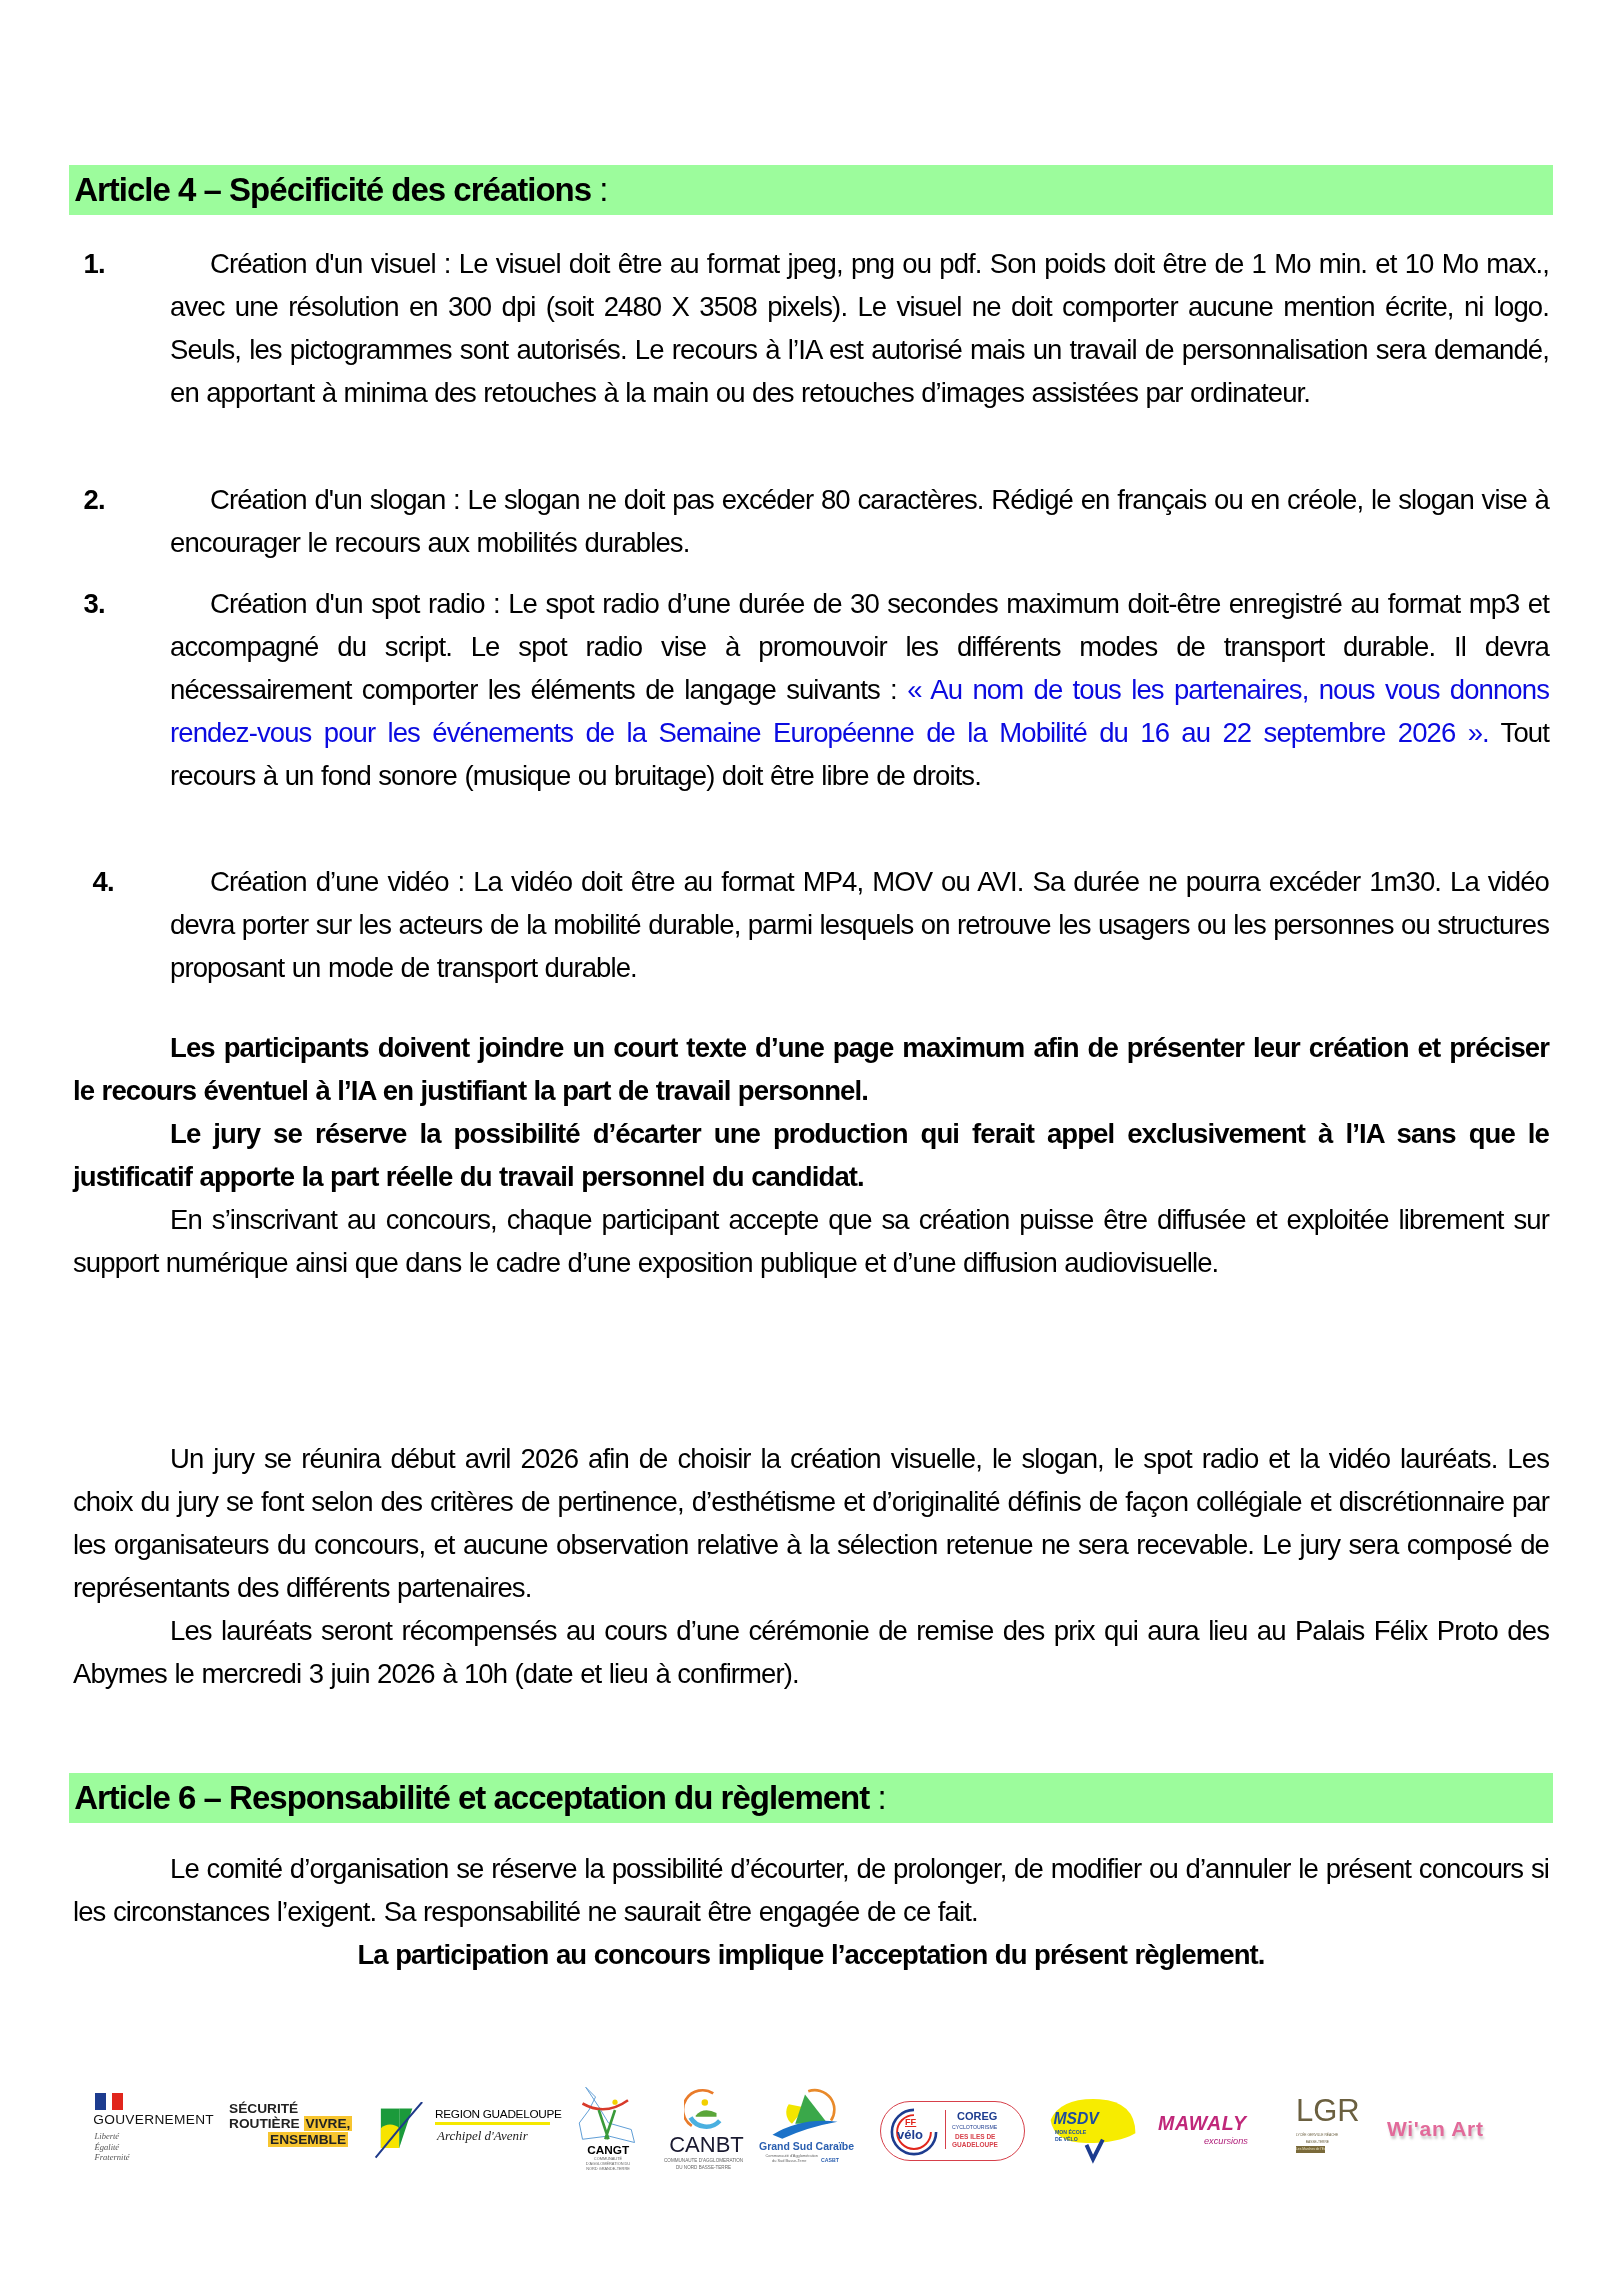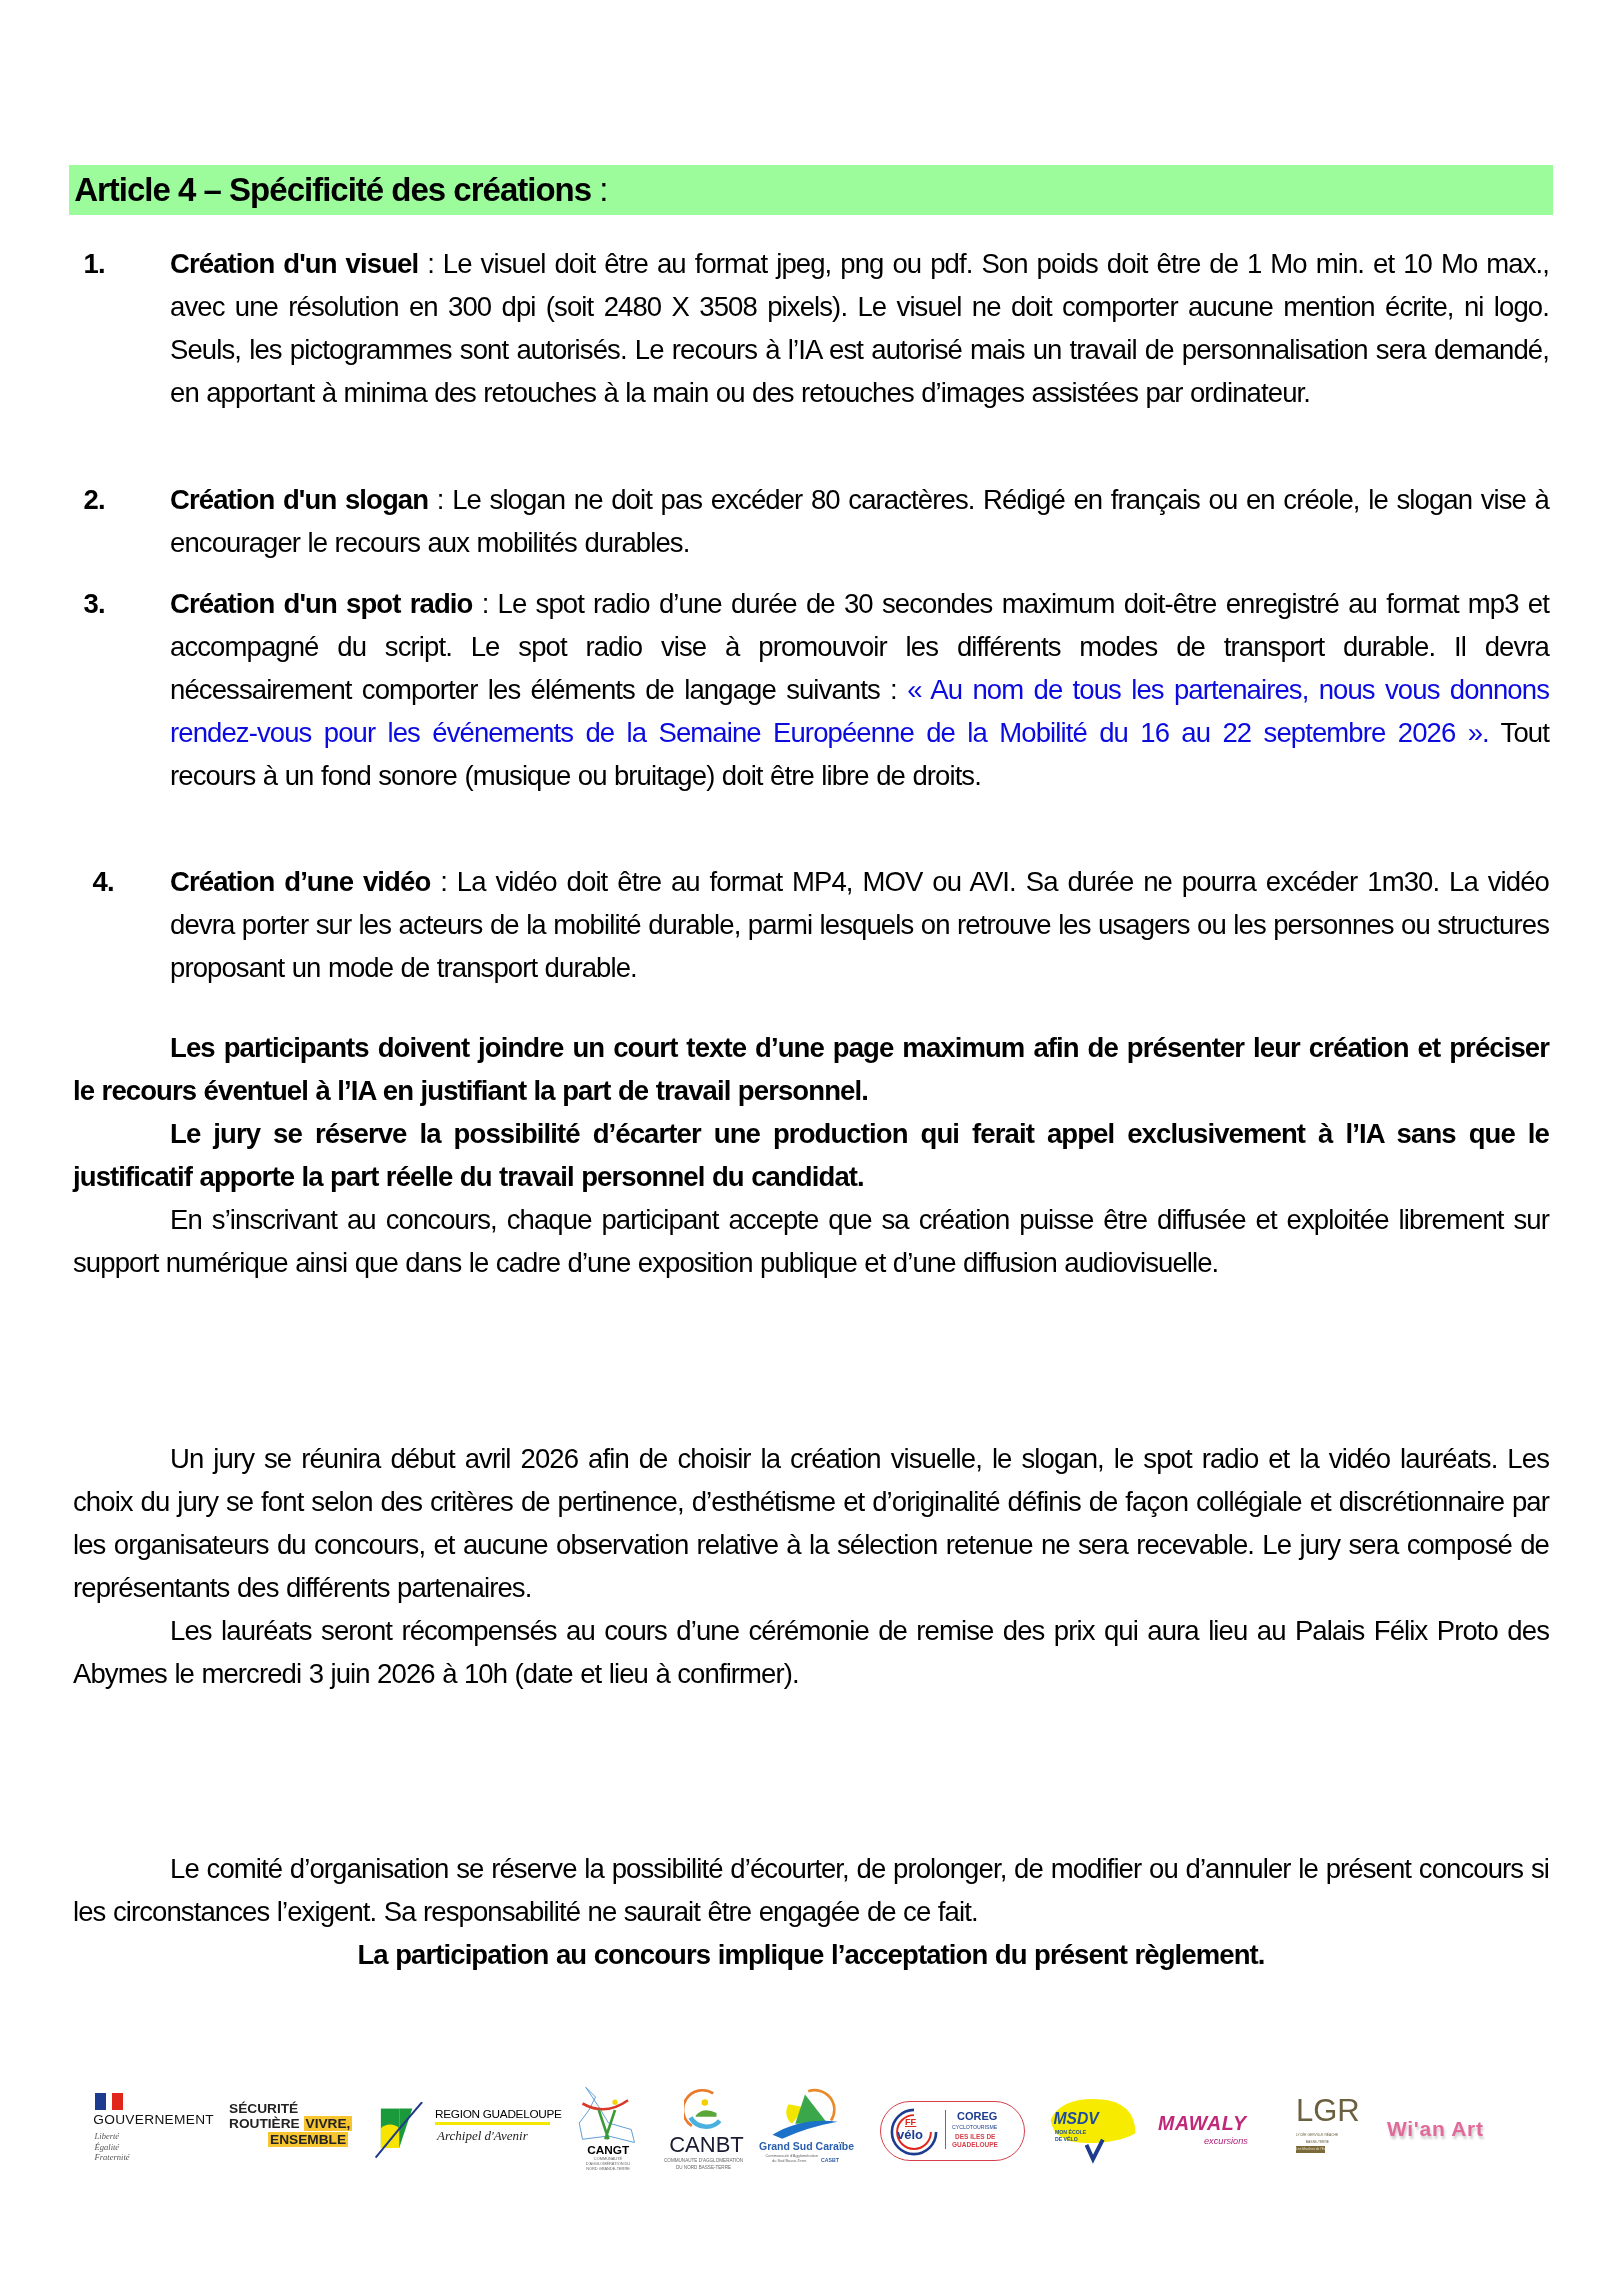--- a/index.html
+++ b/index.html
@@ -6,21 +6,21 @@
   body { width:1623px; height:2295px; position:relative; overflow:hidden;
          font-family:"Liberation Sans", sans-serif; color:#000; }
   .page { position:absolute; left:0; top:0; width:1623px; height:2295px; }
   .bar { position:absolute; left:69px; width:1484px; height:50px; background:#9cfc9c; }
   .bar-title { position:absolute; left:5.2px; top:5.2px; font-size:33px; line-height:39px; white-space:nowrap; letter-spacing:-1px; }
   .bar-title b { font-weight:bold; }
   .block { position:absolute; left:73px; width:1476px; font-size:27.5px; line-height:43px; text-align:justify; letter-spacing:-0.9px; word-spacing:0.7px; }
   .item { position:absolute; left:0; width:1476px; }
   .item .num { position:absolute; top:0; font-weight:bold; }
   .item .txt { margin-left:97px; text-align:justify; }
-  .item .txt b { font-weight:bold; }
+  .item .txt b { font-weight:normal;margin-left:40px; }
   .blue { color:#0b0be0; }
   .para { text-indent:97px; text-align:justify; }
   .para.bold { font-weight:bold; }
   .centered { text-align:center; font-weight:bold; }
   .logos { position:absolute; left:0; top:2081px; width:1623px; height:105px; }
   .logo { position:absolute; top:0; height:105px; }
   .gouv-flag { position:absolute; left:2.6px; top:11.8px; width:29px; height:17px; }
   .gouv-flag .b { position:absolute; left:0; top:0; width:11px; height:17px; background:#1d3c8f; }
   .gouv-flag .w { position:absolute; left:11px; top:0; width:6.5px; height:17px; background:#fff; }
   .gouv-flag .r { position:absolute; left:17.7px; top:0; width:11px; height:17px; background:#e1261c; }
@@ -68,20 +68,23 @@
     <div class="para bold">Le jury se réserve la possibilité d’écarter une production qui ferait appel exclusivement à l’IA sans que le justificatif apporte la part réelle du travail personnel du candidat.</div>
     <div class="para">En s’inscrivant au concours, chaque participant accepte que sa création puisse être diffusée et exploitée librement sur support numérique ainsi que dans le cadre d’une exposition publique et d’une diffusion audiovisuelle.</div>
   </div>
 
 
   <div class="block" style="top:1437px;">
     <div class="para">Un jury se réunira début avril 2026 afin de choisir la création visuelle, le slogan, le spot radio et la vidéo lauréats. Les choix du jury se font selon des critères de pertinence, d’esthétisme et d’originalité définis de façon collégiale et discrétionnaire par les organisateurs du concours, et aucune observation relative à la sélection retenue ne sera recevable. Le jury sera composé de représentants des différents partenaires.</div>
     <div class="para">Les lauréats seront récompensés au cours d’une cérémonie de remise des prix qui aura lieu au Palais Félix Proto des Abymes le mercredi 3 juin 2026 à 10h (date et lieu à confirmer).</div>
   </div>
 
+  <div class="bar" style="top:1773px;">
+    <div class="bar-title"><b>Article 6 – Responsabilité et acceptation du règlement</b><span> :</span></div>
+  </div>
 
   <div class="block" style="top:1847px;">
     <div class="para">Le comité d’organisation se réserve la possibilité d’écourter, de prolonger, de modifier ou d’annuler le présent concours si les circonstances l’exigent. Sa responsabilité ne saurait être engagée de ce fait.</div>
     <div class="centered">La participation au concours implique l’acceptation du présent règlement.</div>
   </div>
 
   <div class="logos">
 
     <div class="logo" style="left:92px; width:118px;">
       <div class="gouv-flag">

